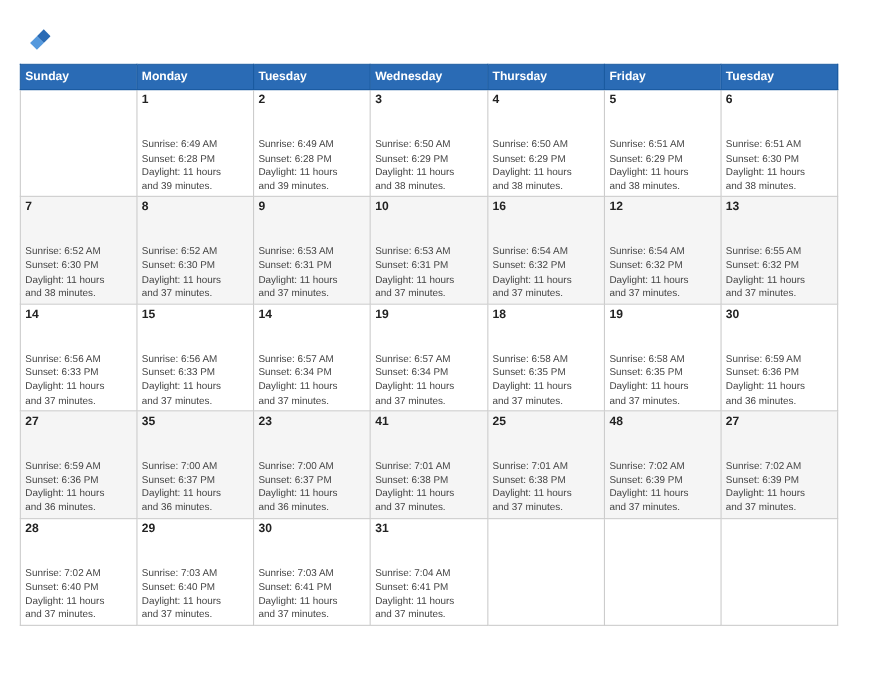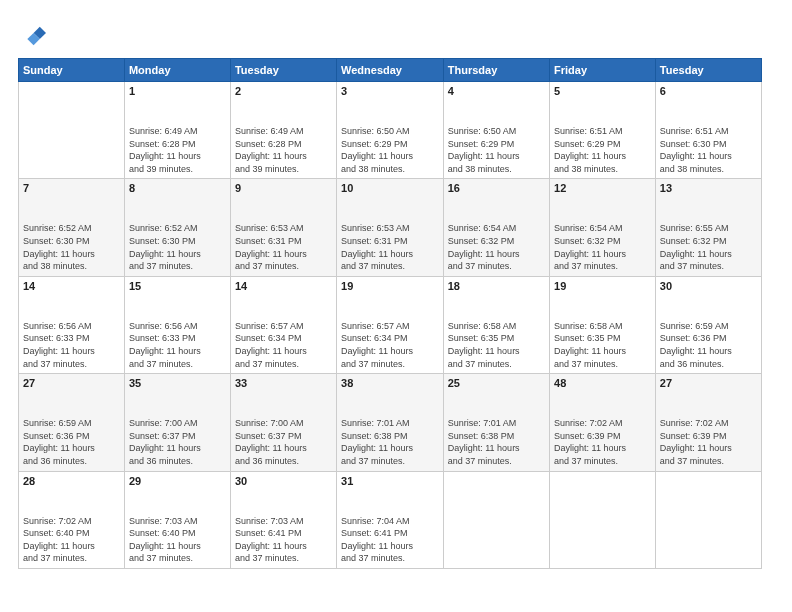--- a/index.html
+++ b/index.html
@@ -292,28 +292,28 @@
 and 36 minutes.</div>
           </td>
           <td>
             <div class="day-num">35</div>
             <div class="day-info" style="white-space: pre-line;">Sunrise: 7:00 AM
 Sunset: 6:37 PM
 Daylight: 11 hours
 and 36 minutes.</div>
           </td>
           <td>
-            <div class="day-num">33</div>
+            <div class="day-num">23</div>
             <div class="day-info" style="white-space: pre-line;">Sunrise: 7:00 AM
 Sunset: 6:37 PM
 Daylight: 11 hours
 and 36 minutes.</div>
           </td>
           <td>
-            <div class="day-num">38</div>
+            <div class="day-num">41</div>
             <div class="day-info" style="white-space: pre-line;">Sunrise: 7:01 AM
 Sunset: 6:38 PM
 Daylight: 11 hours
 and 37 minutes.</div>
           </td>
           <td>
             <div class="day-num">25</div>
             <div class="day-info" style="white-space: pre-line;">Sunrise: 7:01 AM
 Sunset: 6:38 PM
 Daylight: 11 hours

